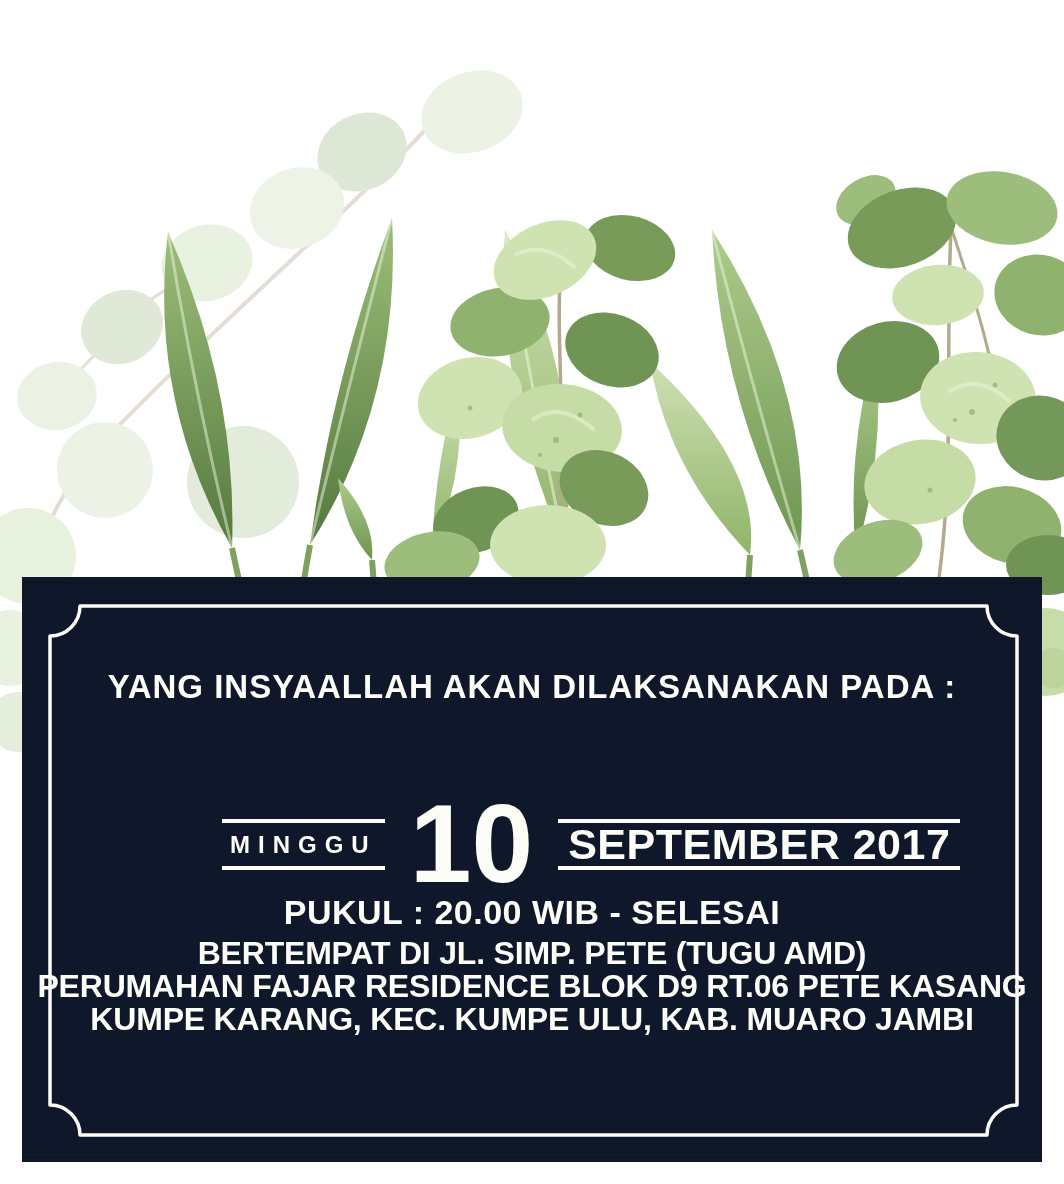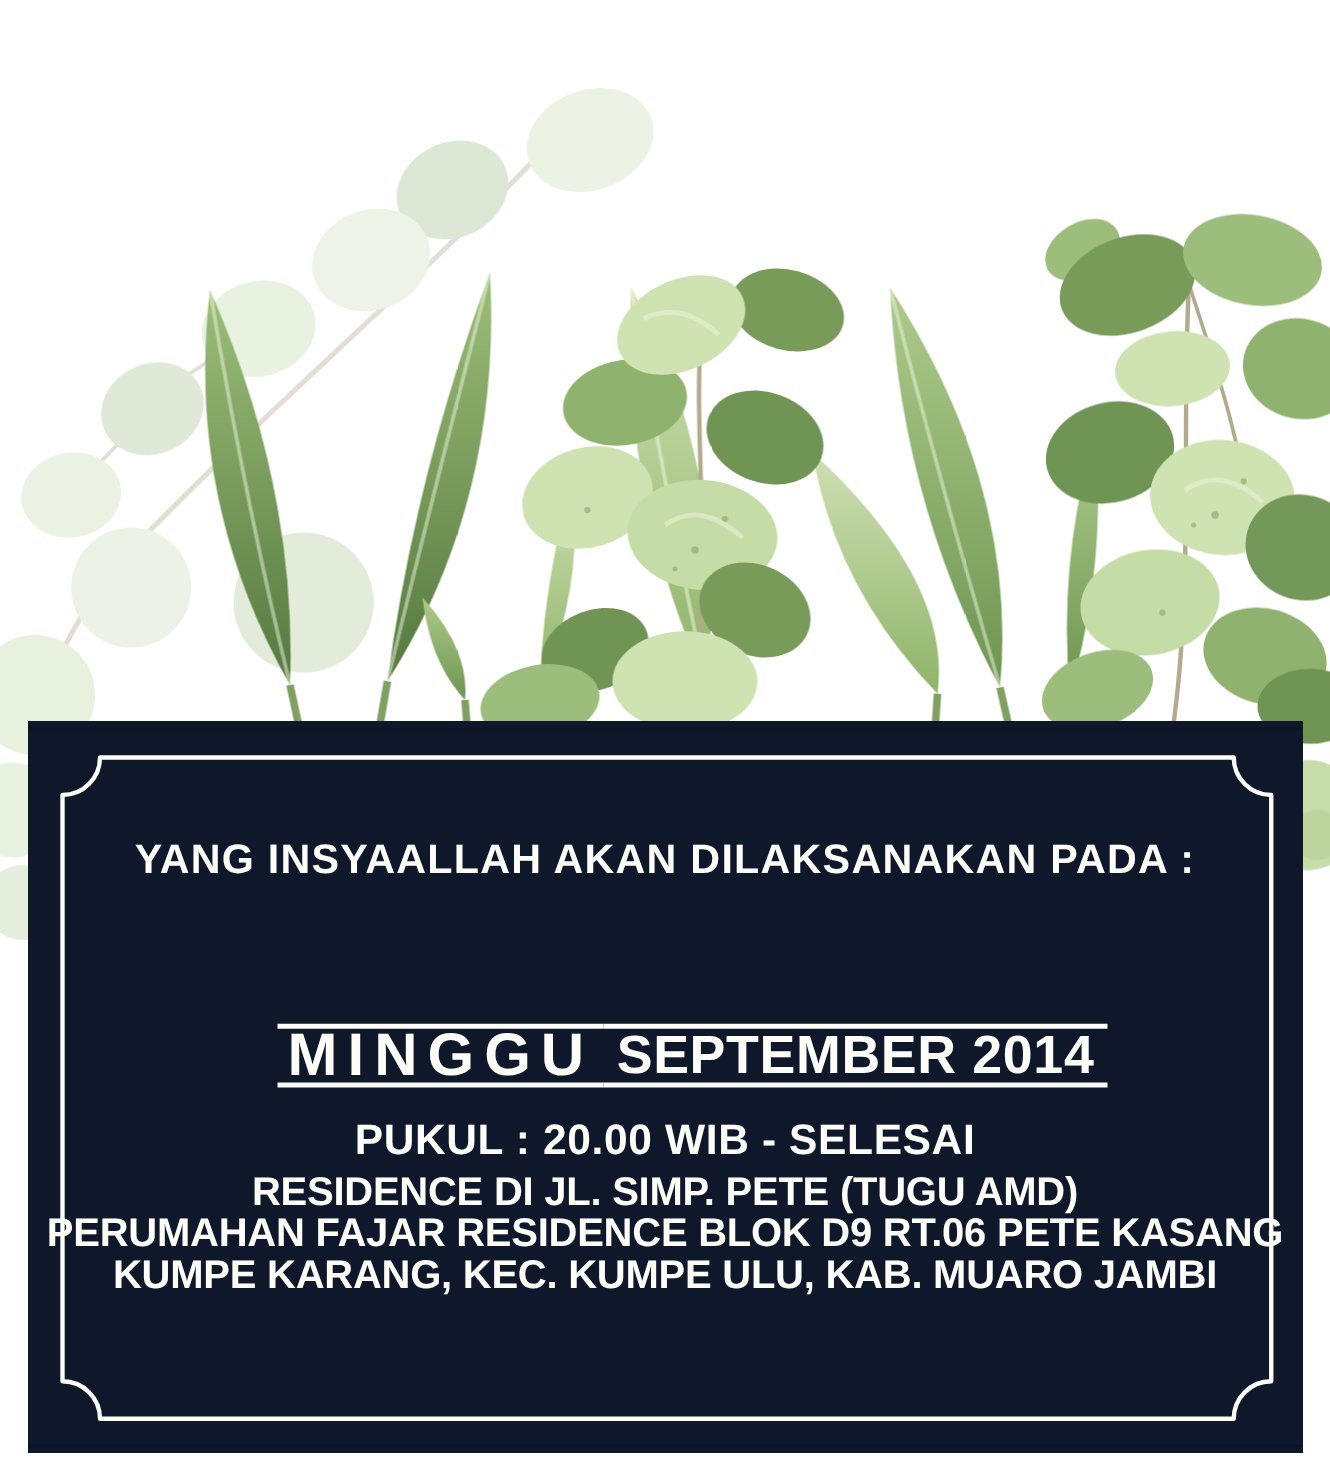--- a/index.html
+++ b/index.html
@@ -21,21 +21,21 @@
   .announcement{
     position:absolute;top:93px;left:0;width:100%;text-align:center;
     font-size:33px;letter-spacing:1px;line-height:33px;white-space:nowrap;
   }
   .date-row{
     position:absolute;top:212px;left:200px;height:111px;
     display:flex;align-items:center;
   }
   .day-name-box{
     border-top:4px solid #fcfdf7;border-bottom:4px solid #fcfdf7;
-    padding:2px 8px;font-size:48px;letter-spacing:8px;line-height:39px;white-space:nowrap;
+    padding:2px 8px;font-size:24px;letter-spacing:8px;line-height:39px;white-space:nowrap;
   }
   .day-number{
     font-size:111px;line-height:111px;margin:0 25px;white-space:nowrap;
   }
   .month-year-box{
     border-top:4px solid #fcfdf7;border-bottom:4px solid #fcfdf7;
     padding:2px 10px;font-size:43px;letter-spacing:0.5px;line-height:39px;white-space:nowrap;
   }
   .time-line{
     position:absolute;top:318px;left:0;width:100%;text-align:center;
@@ -147,23 +147,24 @@
   <div class="edge-line-bottom"></div>
 
   <svg class="frame-svg" viewBox="0 0 1020 584">
     <path d="M58,29 H965 A30,30 0 0 0 995,59 V528 A30,30 0 0 0 965,558 H58 A30,30 0 0 0 28,528 V59 A30,30 0 0 0 58,29 Z" fill="none" stroke="#fdfdf8" stroke-width="3.5" stroke-linejoin="round" stroke-linecap="round"></path>
   </svg>
 
   <div class="panel-text announcement">YANG INSYAALLAH AKAN DILAKSANAKAN PADA :</div>
 
   <div class="date-row">
     <div class="panel-text day-name-box">MINGGU</div>
-    <div class="panel-text month-year-box">SEPTEMBER 2014</div>
+    <div class="panel-text day-number">10</div>
+    <div class="panel-text month-year-box">SEPTEMBER 2017</div>
   </div>
 
   <div class="panel-text time-line">PUKUL : 20.00 WIB - SELESAI</div>
 
   <div class="venue-block">
-    <div class="panel-text venue-line">RESIDENCE DI JL. SIMP. PETE (TUGU AMD)</div>
+    <div class="panel-text venue-line">BERTEMPAT DI JL. SIMP. PETE (TUGU AMD)</div>
     <div class="panel-text venue-line">PERUMAHAN FAJAR RESIDENCE BLOK D9 RT.06 PETE KASANG</div>
     <div class="panel-text venue-line">KUMPE KARANG, KEC. KUMPE ULU, KAB. MUARO JAMBI</div>
   </div>
 </div>
 
 </body></html>

